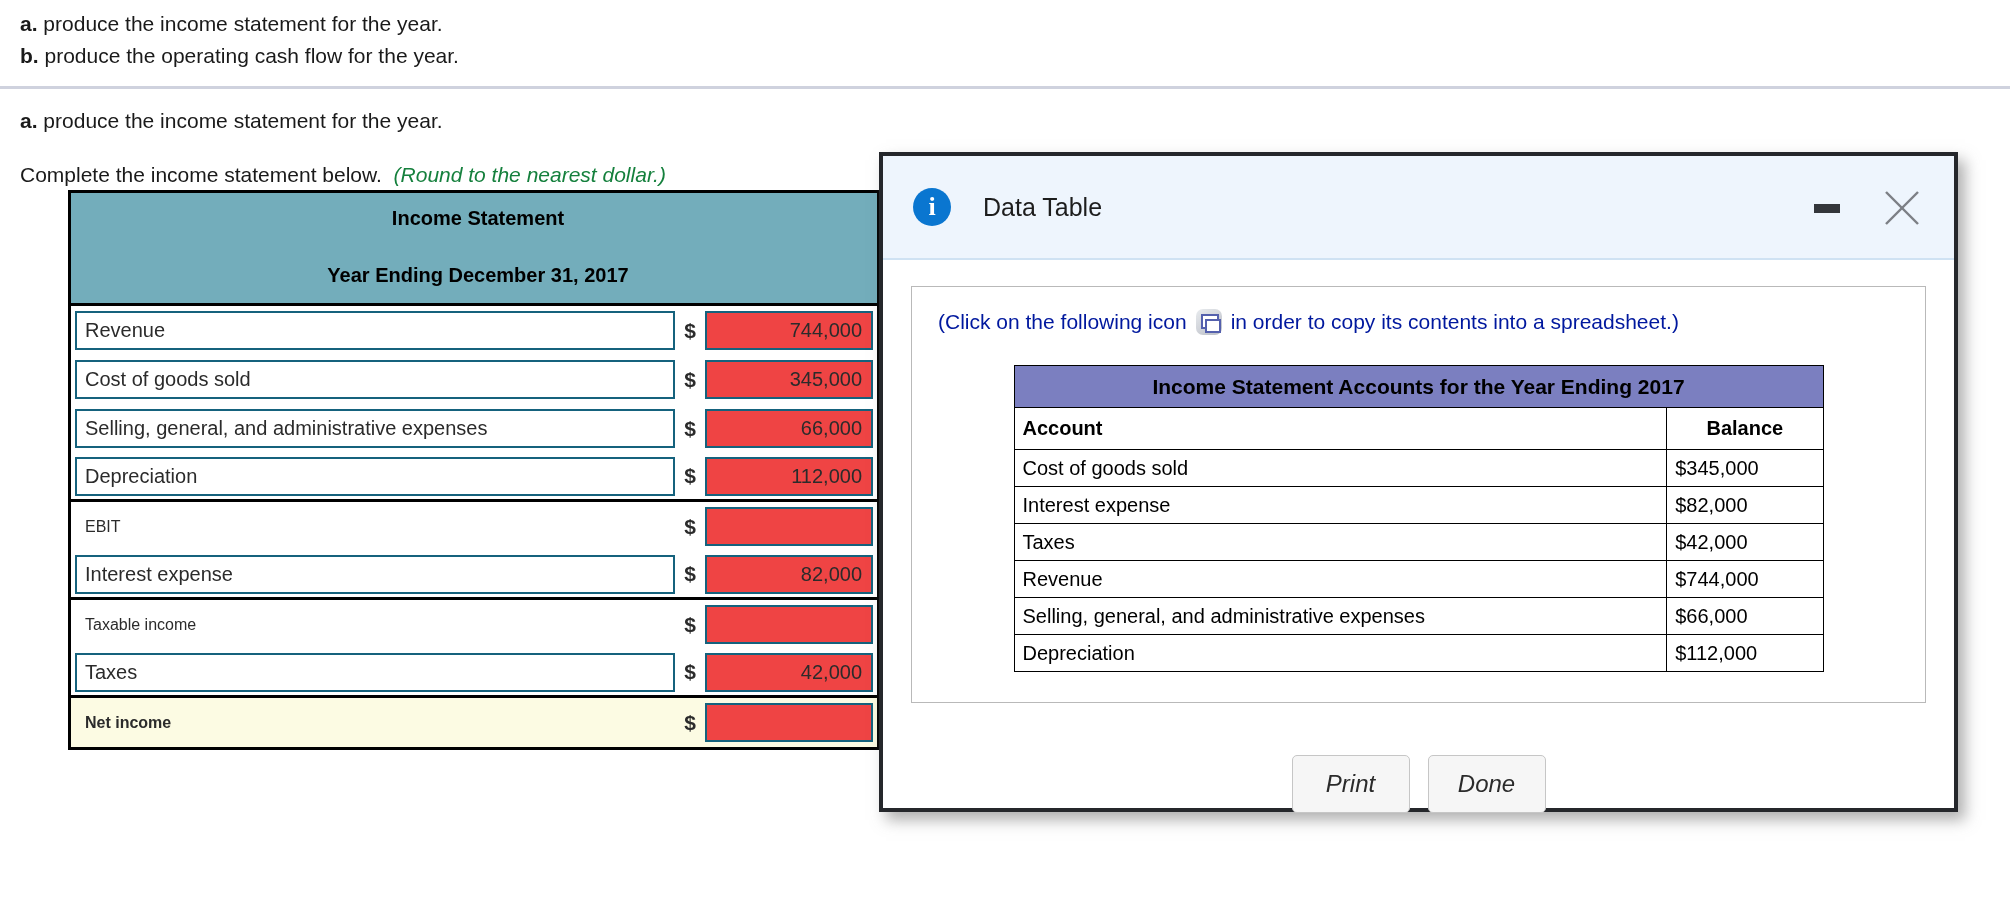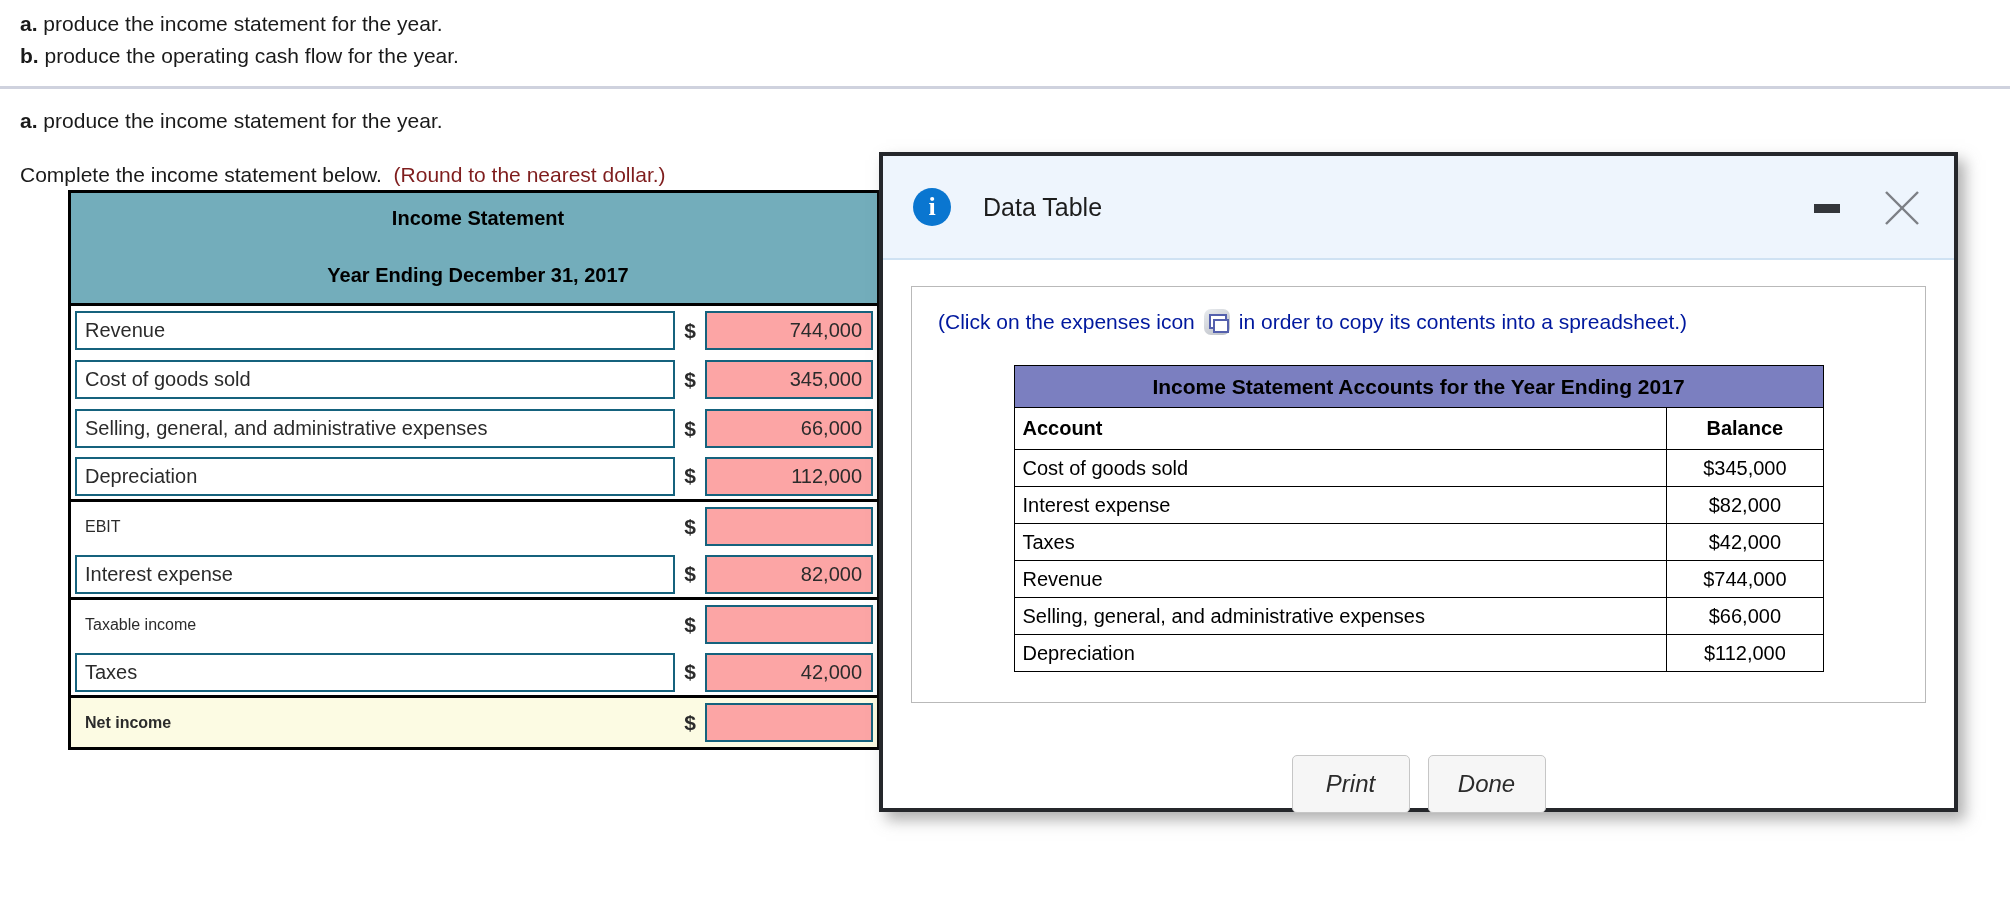--- a/index.html
+++ b/index.html
@@ -18,21 +18,21 @@
   #q-block { position: absolute; left: 20px; top: 8px; }
   #divider {
     position: absolute; left: 0px; top: 86px; width: 2010px; height: 3px;
     background: #cfd2de;
   }
   #q-restate { position: absolute; left: 20px; top: 105px; }
   #complete-line {
     position: absolute; left: 20px; top: 163px;
     font-size: 21px; color: #1a1a1a;
   }
-  #complete-line .round { color: #7f1d1d; }
+  #complete-line .round { color: #15803d; font-style: italic; }
 
   
   #income-statement {
     position: absolute; left: 68px; top: 190px;
     width: 812px;
     border: 3px solid #000000;
     background: #ffffff;
   }
   .is-header {
     background: #73adbb;
@@ -69,21 +69,21 @@
     font-size: 16px; color: #2b2b2b;
   }
   .lbl-plain.bold { font-weight: bold; }
   .dollar {
     width: 30px; text-align: center;
     font-size: 21px; color: #2b2b2b; font-weight: bold;
   }
   .val-box {
     width: 168px; height: 39px;
     border: 2px solid #15627d;
-    background: #fca5a5;
+    background: #ef4444;
     display: flex; align-items: center; justify-content: flex-end;
     padding-right: 9px;
     font-size: 20px; color: #2b2b2b;
   }
 
   
   #data-dialog {
     position: absolute; left: 879px; top: 152px;
     width: 1079px; height: 660px;
     border: 4px solid #25272b;
@@ -179,21 +179,21 @@
     font-size: 21px;
     height: 42px;
   }
   table.dt th.colhead {
     font-weight: bold;
     height: 42px;
   }
   table.dt th.colhead.left { text-align: left; }
   table.dt th.colhead.center { text-align: center; }
   table.dt td.acct { text-align: left; }
-  table.dt td.bal  { text-align: center; }
+  table.dt td.bal  { text-align: left; }
 
   .dlg-actions {
     display: flex; justify-content: center; gap: 18px;
     margin-top: 52px;
   }
   .dlg-btn {
     min-width: 118px; height: 58px;
     border: 1px solid #c6c6c6; border-radius: 5px;
     background: #f6f6f6;
     font-size: 24px; color: #2b2b2b;
@@ -298,21 +298,21 @@
             <line x1="4" y1="4" x2="36" y2="36" stroke="#7c7f85" stroke-width="2.4"></line>
             <line x1="36" y1="4" x2="4" y2="36" stroke="#7c7f85" stroke-width="2.4"></line>
           </svg>
         </div>
       </div>
     </div>
 
     <div class="dlg-body">
       <div class="panel">
         <div class="click-note">
-          <span>(Click on the expenses icon</span>
+          <span>(Click on the following icon</span>
           <span class="sheet-icon"></span>
           <span>in order to copy its contents into a spreadsheet.)</span>
         </div>
 
         <table class="dt">
           <thead>
             <tr>
               <th class="dt-title" colspan="2">Income Statement Accounts for the Year Ending 2017</th>
             </tr>
             <tr>

